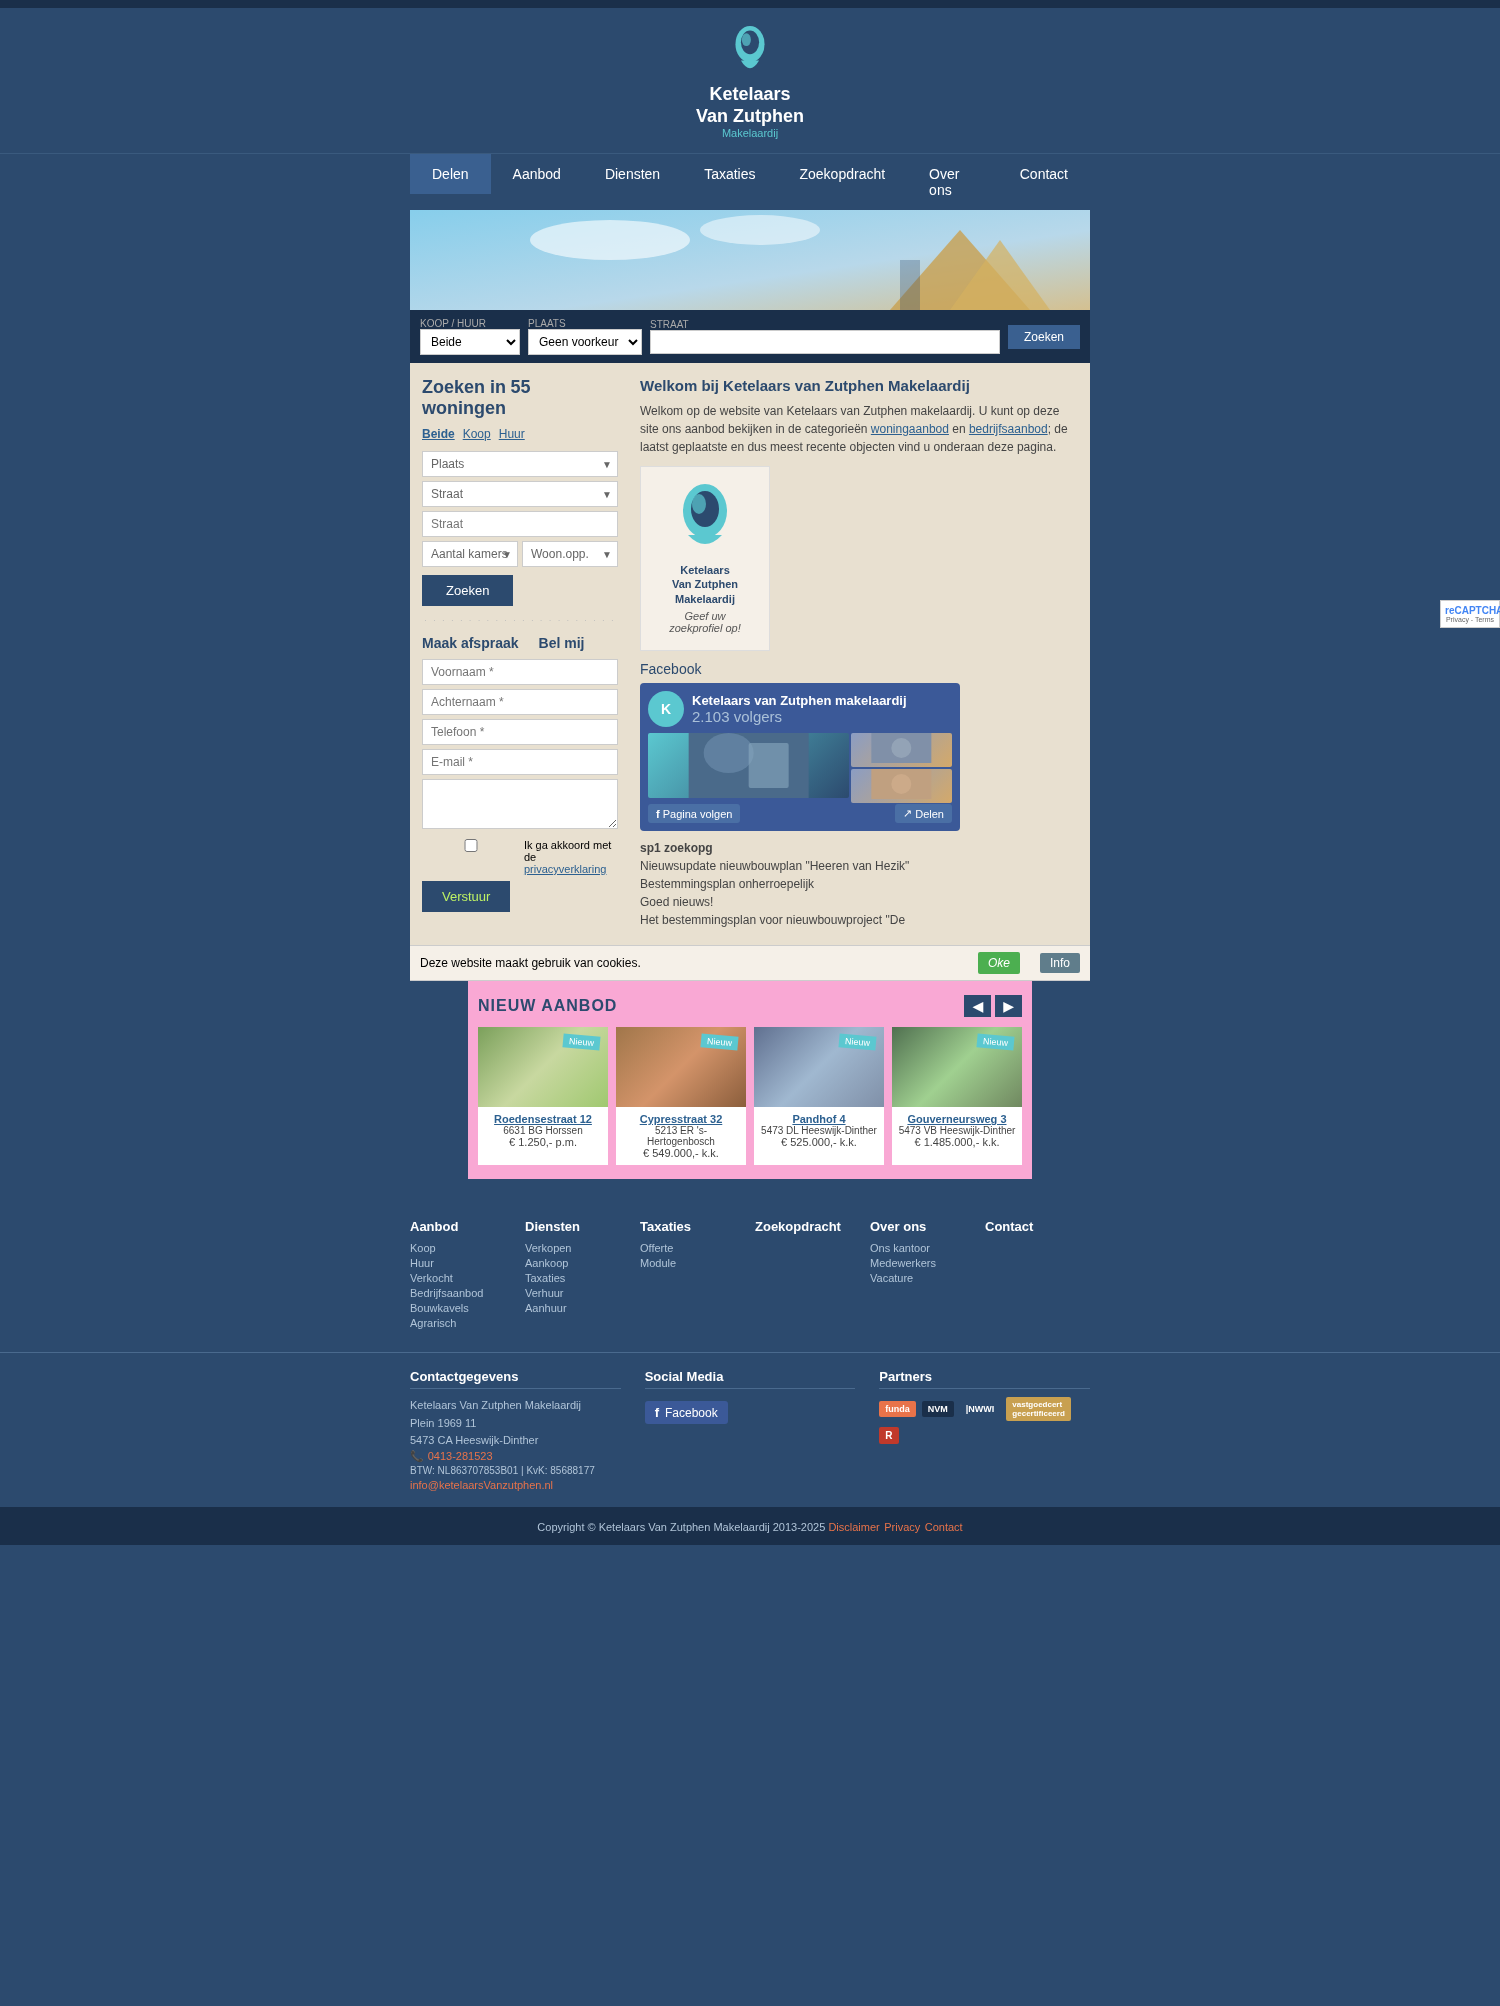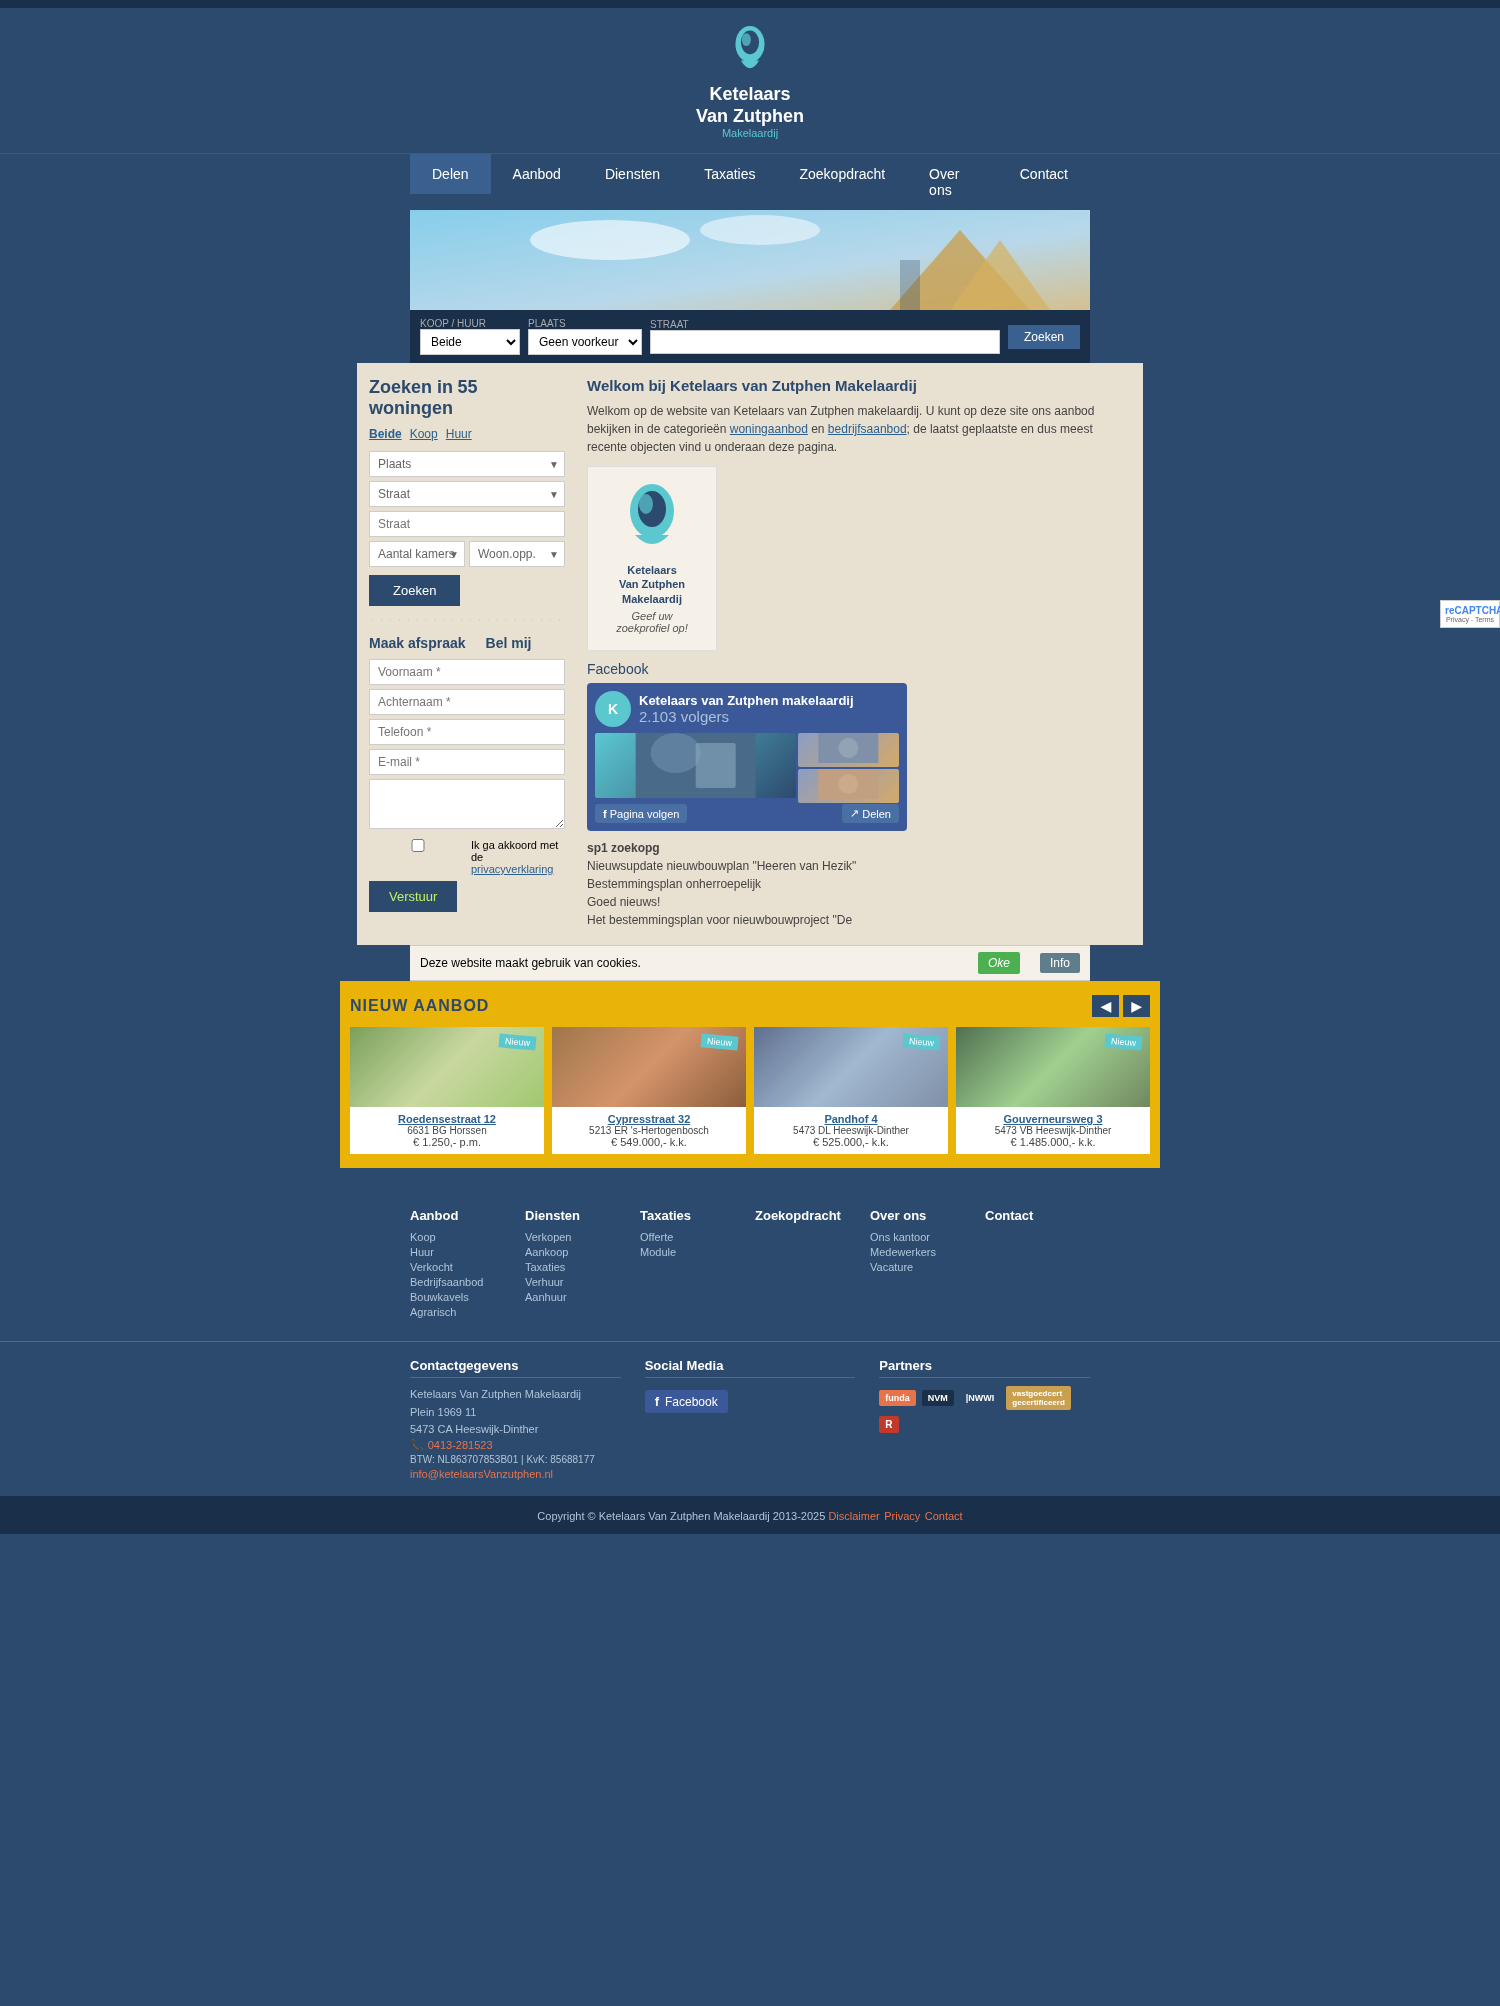--- a/index.html
+++ b/index.html
@@ -28,21 +28,21 @@
     
     .search-bar { background: #1a2f4a; padding: 8px 0; width: 680px; margin: 0 auto; }
     .search-bar-inner { display: flex; align-items: center; gap: 8px; padding: 0 10px; }
     .search-label { color: #aaa; font-size: 10px; text-transform: uppercase; }
     .search-select { background: white; border: 1px solid #ccc; padding: 4px 6px; font-size: 12px; min-width: 100px; }
     .search-input-field { background: white; border: 1px solid #ccc; padding: 4px 6px; font-size: 12px; flex: 1; min-width: 100px; }
     .search-btn { background: #3a6090; color: white; border: none; padding: 5px 16px; font-size: 12px; cursor: pointer; }
 
     
     .main-wrapper { background: #2c4a6e; padding: 0 0 20px; }
-    .main-inner { width: 786px; margin: 0 auto; background: #e8e0d0; display: flex; gap: 0; }
+    .main-inner { width: 680px; margin: 0 auto; background: #e8e0d0; display: flex; gap: 0; }
 
     
     .left-sidebar { width: 220px; background: #e8e0d0; padding: 14px 12px; flex-shrink: 0; }
     .search-count { font-size: 16px; color: #2c4a6e; font-weight: normal; margin-bottom: 8px; }
     .search-count span { font-weight: bold; color: #2c4a6e; font-size: 18px; }
     .filter-tabs { display: flex; gap: 8px; margin-bottom: 10px; }
     .filter-tab { font-size: 12px; color: #2c6090; text-decoration: underline; cursor: pointer; }
     .filter-tab.active { font-weight: bold; }
     .filter-select-row { position: relative; margin-bottom: 4px; }
     .filter-select { width: 100%; background: white; border: 1px solid #ccc; padding: 5px 8px; font-size: 12px; appearance: none; color: #666; }
@@ -94,21 +94,21 @@
     .news-text { font-size: 12px; color: #444; line-height: 1.5; margin-top: 8px; max-width: 300px; }
     .news-scroll { max-height: 100px; overflow: hidden; }
 
     
     .cookie-bar { background: #f5f0e8; border-top: 1px solid #ccc; border-bottom: 1px solid #ccc; padding: 6px 10px; display: flex; align-items: center; gap: 20px; font-size: 12px; width: 680px; margin: 0 auto; }
     .cookie-bar span { flex: 1; }
     .cookie-ok { background: #4caf50; color: white; border: none; padding: 4px 10px; font-size: 12px; cursor: pointer; border-radius: 2px; font-style: italic; }
     .cookie-info { background: #607d8b; color: white; border: none; padding: 3px 10px; font-size: 12px; cursor: pointer; border-radius: 2px; }
 
     
-    .listings-section { background: #eab308; width: 820px; margin: 0 auto; padding: 14px 10px; }
+    .listings-section { background: #f9a8d4; width: 564px; margin: 0 auto; padding: 14px 10px; }
     .listings-header { display: flex; justify-content: space-between; align-items: center; margin-bottom: 10px; }
     .listings-title { font-size: 16px; color: #2c4a6e; font-weight: bold; letter-spacing: 1px; }
     .listings-nav { display: flex; gap: 4px; }
     .listings-nav button { background: #2c4a6e; color: white; border: none; padding: 3px 8px; cursor: pointer; font-size: 14px; }
     .listings-grid { display: grid; grid-template-columns: repeat(4, 1fr); gap: 8px; }
     .listing-card { background: white; overflow: hidden; }
     .listing-img-bg { width: 100%; height: 80px; display: flex; align-items: center; justify-content: center; font-size: 24px; position: relative; }
     .listing-img-1 { background: linear-gradient(135deg, #7ba05b, #c8d8a0, #a0c870); }
     .listing-img-2 { background: linear-gradient(135deg, #a0764a, #d4946a, #8b5e3c); }
     .listing-img-3 { background: linear-gradient(135deg, #607090, #a0b8d0, #8090a8); }

